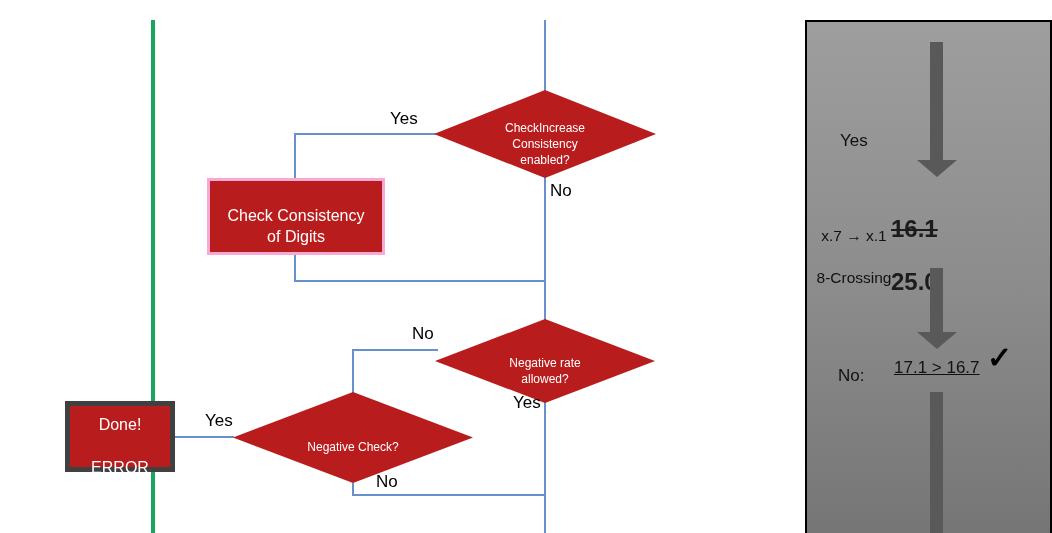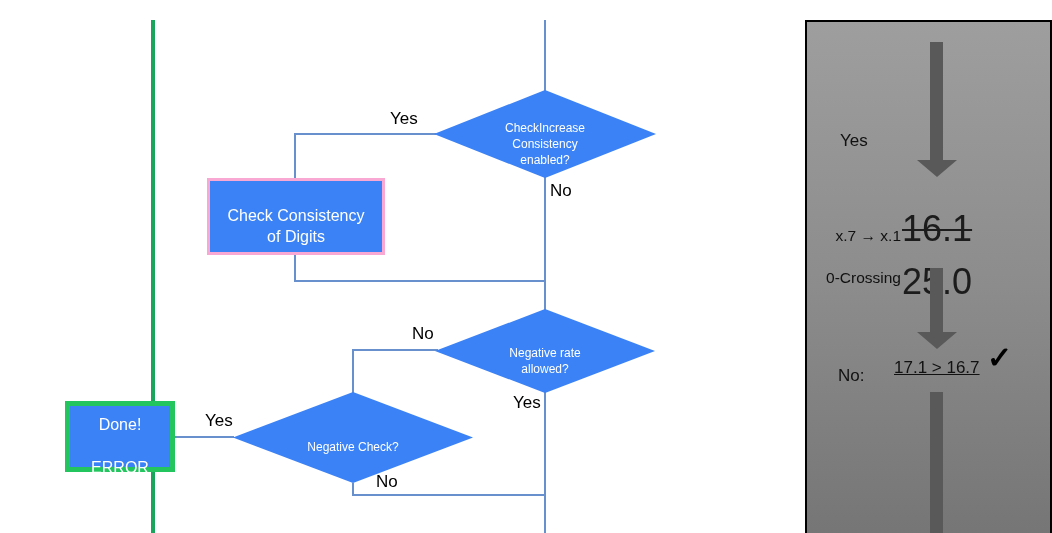--- a/index.html
+++ b/index.html
@@ -7,46 +7,46 @@
   body {
     width:1052px; height:533px; position:relative; overflow:hidden;
     background:#ffffff;
     font-family:"Liberation Sans", sans-serif;
   }
   
   .line { position:absolute; background:#6890CC; z-index:1; }
   .green-line { position:absolute; background:#19A65C; z-index:1; }
   
   .shape {
-    position:absolute; z-index:2; background:#3b82f6; color:#ffffff;
+    position:absolute; z-index:2; background:#b91c1c; color:#ffffff;
     display:flex; align-items:center; justify-content:center; text-align:center;
   }
   .diamond { clip-path: polygon(50% 0, 100% 50%, 50% 100%, 0 50%); }
   .diamond .dtext { font-size:12px; line-height:1.35; width:118px; }
   .process { border:3px solid #f9a8d4; font-size:16px;justify-content:center; }
   .process .ptext { width:140px; line-height:1.3; }
-  .terminator { border:5px solid #22c55e; font-size:16px; flex-direction:column; line-height:1.4; }
+  .terminator { border:5px solid #404040; font-size:16px; flex-direction:column; line-height:1.4; }
   
   .lbl { position:absolute; z-index:2; color:#000000; font-size:17px; }
   
   .panel {
     position:absolute; left:805px; top:0; width:247px; height:533px; z-index:3;
     border:2px solid #000000;
     background:linear-gradient(to bottom, #9E9E9E 0%, #8C8C8C 50%, #747474 100%);
   }
   .panel .abs { position:absolute; }
   .arrow-shaft { position:absolute; width:13px; background:#595959; }
   .arrow-head {
     position:absolute; width:0; height:0;
     border-left:20px solid transparent; border-right:20px solid transparent;
     border-top:17px solid #595959;
   }
   .panel-lbl { color:#111111; font-size:17px; }
-  .rule-block { left:0; top:163px; width:94px; text-align:right; font-size:15.5px; line-height:1.45; color:#111111; }
-  .num-block { left:95px; top:150px; font-size:36px; line-height:33px; font-weight:400; color:#1c1c1c; }
+  .rule-block { left:0; top:163px; width:94px; text-align:center; font-size:15.5px; line-height:1.45; color:#111111; }
+  .num-block { left:84px; top:150px; font-size:24px; line-height:33px; font-weight:700; color:#1c1c1c; }
   .struck { text-decoration:line-through; text-decoration-thickness:2px; }
   .check { left:180px; top:298px; font-size:30px; font-weight:700; color:#000000; }
 </style>
 </head>
 <body>
 
 <div class="green-line" style="left:151px; top:0; width:4px; height:533px;"></div>
 
 <div class="line" style="left:544px; top:0; width:2px; height:533px;"></div>
 
@@ -61,21 +61,21 @@
 <div class="line" style="left:352px; top:474px; width:194px; height:2px;"></div>
 
 <div class="shape diamond" style="left:434px; top:70px; width:222px; height:88px;">
   <div class="dtext">CheckIncrease Consistency enabled?</div>
 </div>
 
 <div class="shape process" style="left:207px; top:158px; width:178px; height:77px;">
   <div class="ptext">Check Consistency of Digits</div>
 </div>
 
-<div class="shape diamond" style="left:435px; top:289px; width:220px; height:84px;text-align:center;">
+<div class="shape diamond" style="left:435px; top:299px; width:220px; height:84px;text-align:center;">
   <div class="dtext">Negative rate allowed?</div>
 </div>
 
 <div class="shape diamond" style="left:233px; top:372px; width:240px; height:91px;">
   <div class="dtext">Negative Check?</div>
 </div>
 
 <div class="shape terminator" style="left:65px; top:381px; width:110px; height:71px;">
   <div>Done!</div>
   <div>ERROR</div>
@@ -90,21 +90,21 @@
 
 <div class="panel">
 
   <div class="arrow-shaft" style="left:123px; top:0; height:118px;"></div>
   <div class="arrow-head" style="left:110px; top:118px;"></div>
 
   <span class="abs panel-lbl" style="left:33px; top:89px;">Yes</span>
 
   <div class="abs rule-block">
     <div>x.7 → x.1</div>
-    <div>0-Crossing</div>
+    <div>8-Crossing</div>
   </div>
 
   <div class="abs num-block">
     <div class="struck">16.1</div>
     <div>25.0</div>
   </div>
 
   <div class="arrow-shaft" style="left:123px; top:226px; height:64px;"></div>
   <div class="arrow-head" style="left:110px; top:290px;"></div>
 

